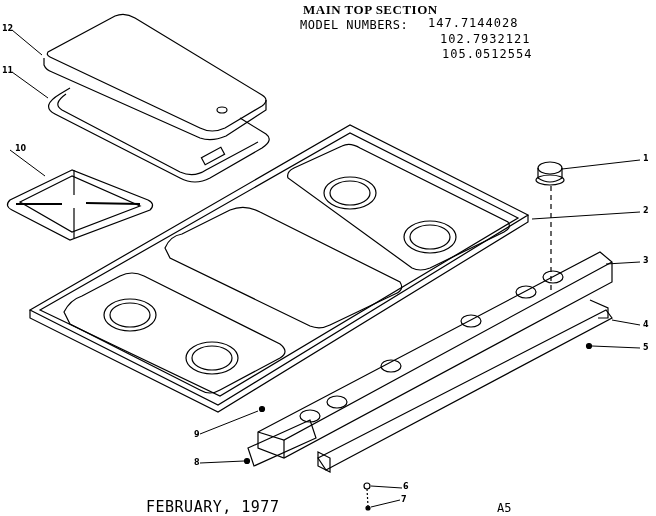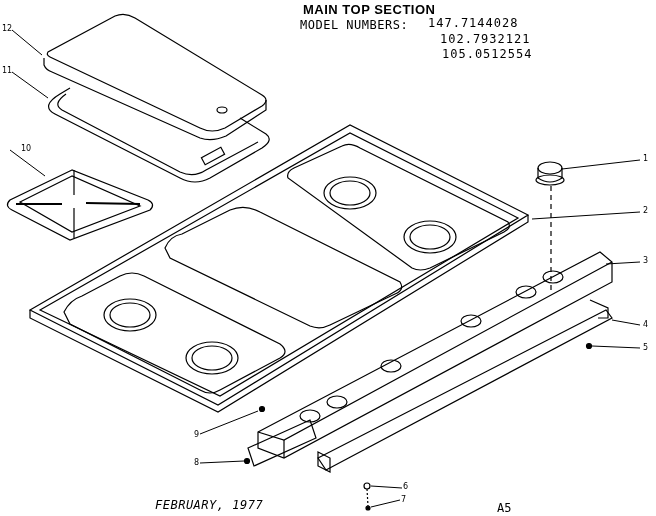--- a/index.html
+++ b/index.html
@@ -1,22 +1,22 @@
 <!DOCTYPE html>
 <html><head>
 <meta charset="utf-8">
 <style>
   html, body { margin:0; padding:0; background:#ffffff; }
   body { width:656px; height:516px; position:relative; overflow:hidden; font-family:"DejaVu Sans Mono", monospace; color:#000; }
-  .title { position:absolute; left:303px; top:2px; font-family:Liberation Sans, sans-serif; font-weight:bold; font-size:13px; letter-spacing:0.5px; }
+  .title { position:absolute; left:303px; top:2px; font-family:Liberation Serif, serif; font-weight:bold; font-size:13px; letter-spacing:0.5px; }
   .models-label { position:absolute; left:300px; top:18px; font-size:12px; letter-spacing:0.5px; }
   .model { position:absolute; font-size:12px; letter-spacing:1px; }
-  .footer-date { position:absolute; left:155px; top:498px; font-size:12px; letter-spacing:0.5px;font-style:italic; }
+  .footer-date { position:absolute; left:146px; top:498px; font-size:15px; letter-spacing:0.5px; }
   .footer-page { position:absolute; left:497px; top:490px; font-size:12px;margin-top:11px; }
-  .callout { position:absolute; font-family:"DejaVu Sans", sans-serif; font-weight:normal; font-size:8px; }
+  .callout { position:absolute; font-family:"DejaVu Sans", sans-serif; font-weight:bold; font-size:8px; }
   svg.drawing { position:absolute; left:0; top:0; }
 </style>
 </head>
 <body>
 
 <div class="title">MAIN TOP SECTION</div>
 <div class="models-label">MODEL NUMBERS:</div>
 <div class="model" style="left:428px;top:16px;">147.7144028</div>
 <div class="model" style="left:440px;top:32px;">102.7932121</div>
 <div class="model" style="left:442px;top:47px;">105.0512554</div>
@@ -106,21 +106,21 @@
     <line x1="592" y1="346" x2="640" y2="348"></line>
     <line x1="200" y1="434" x2="258" y2="411"></line>
     <line x1="200" y1="463" x2="244" y2="461"></line>
     <line x1="371" y1="486" x2="402" y2="488"></line>
     <line x1="371" y1="507" x2="400" y2="500"></line>
   </g>
 </svg>
 
 <div class="callout" style="left:2px;top:24px;">12</div>
 <div class="callout" style="left:2px;top:66px;">11</div>
-<div class="callout" style="left:21px;top:144px;">10</div>
+<div class="callout" style="left:15px;top:144px;">10</div>
 <div class="callout" style="left:643px;top:154px;">1</div>
 <div class="callout" style="left:643px;top:206px;">2</div>
 <div class="callout" style="left:643px;top:256px;">3</div>
 <div class="callout" style="left:643px;top:320px;">4</div>
 <div class="callout" style="left:643px;top:343px;">5</div>
 <div class="callout" style="left:403px;top:482px;">6</div>
 <div class="callout" style="left:401px;top:495px;">7</div>
 <div class="callout" style="left:194px;top:458px;">8</div>
 <div class="callout" style="left:194px;top:430px;">9</div>
 

